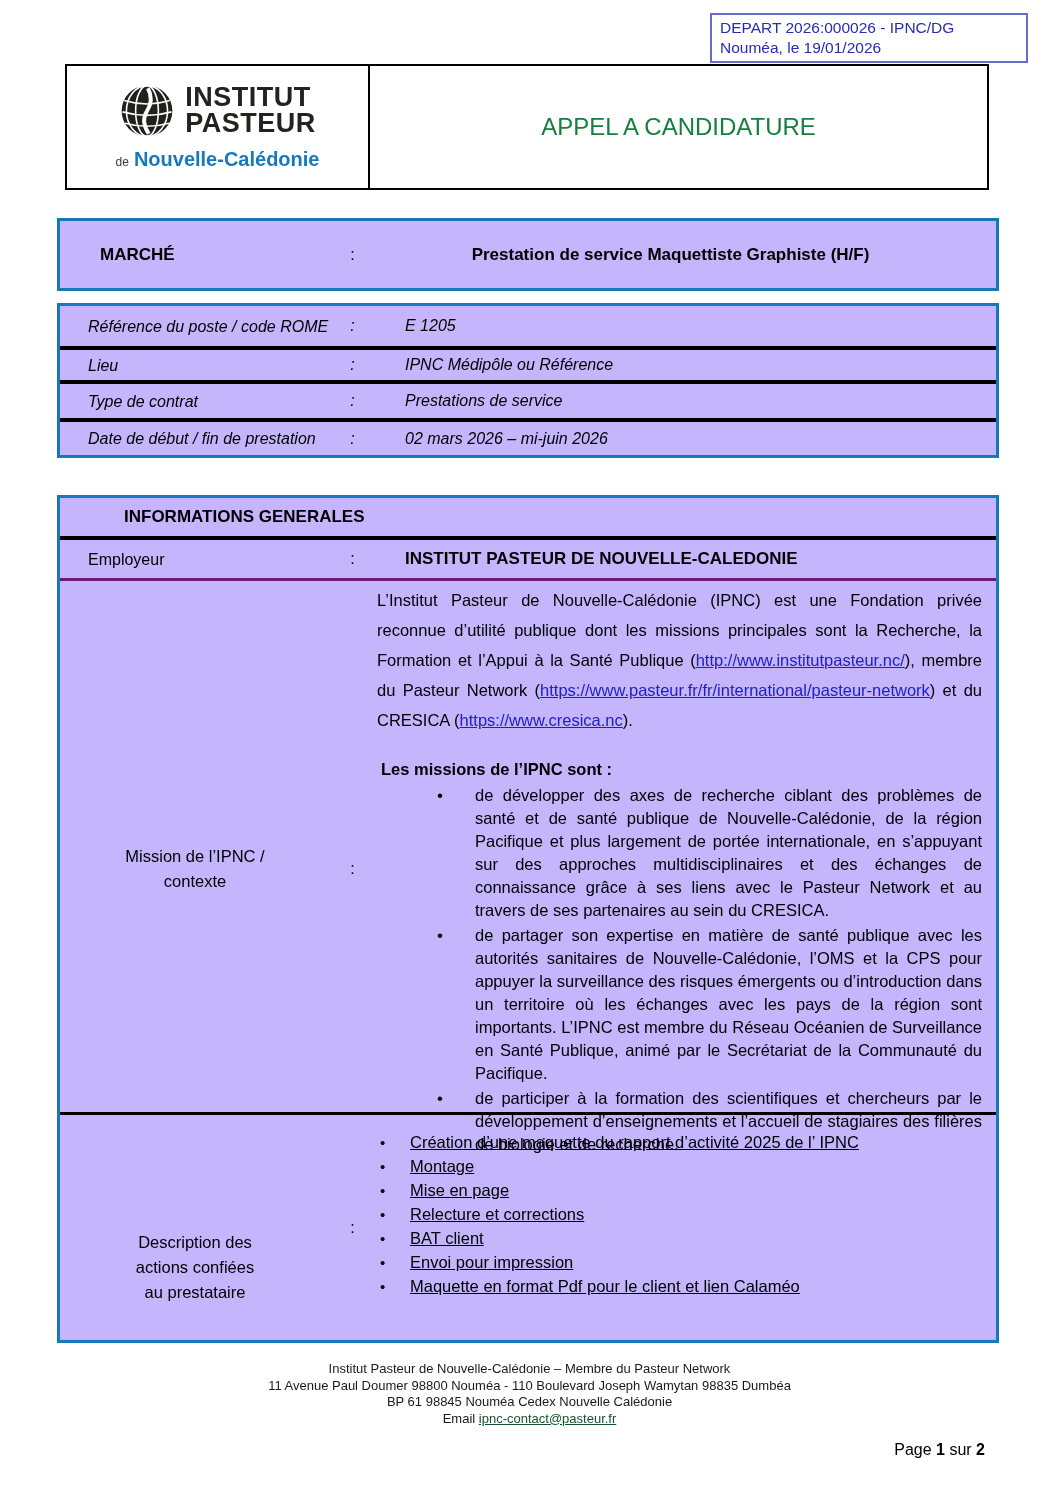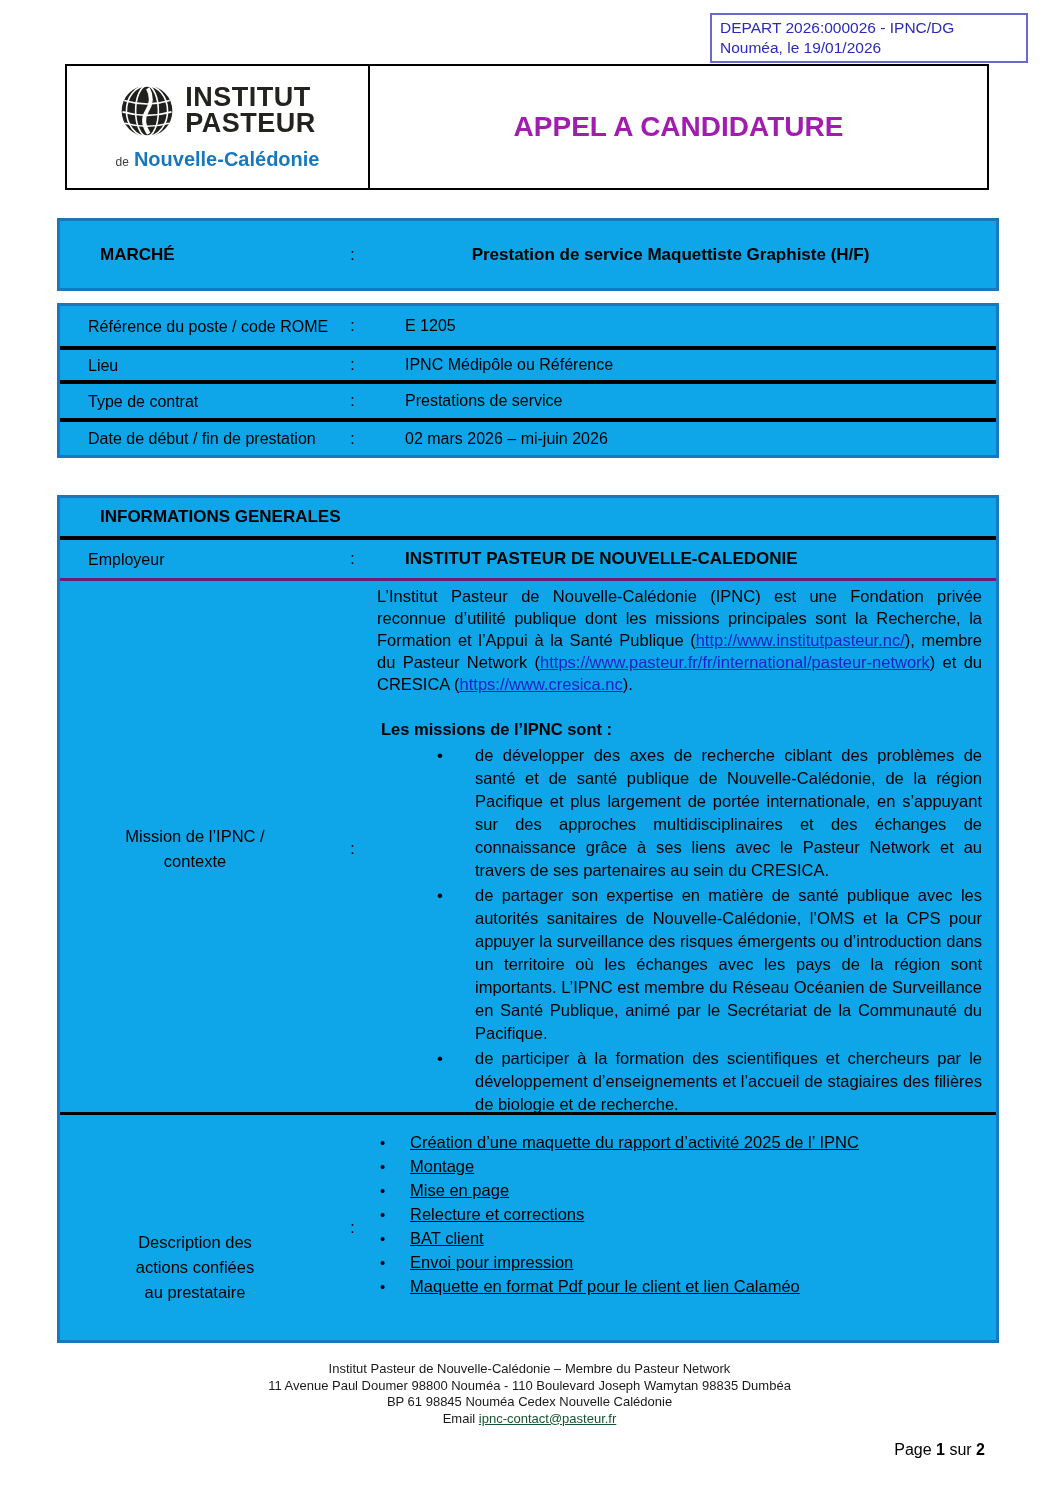--- a/index.html
+++ b/index.html
@@ -32,63 +32,63 @@
   }
   .logo-top { display:flex; align-items:center; gap:10px; }
   .logo-wordmark {
     font-size:27px; font-weight:bold; line-height:0.96;
     letter-spacing:0.5px; color:#23221f;
   }
   .logo-sub { margin-top:9px; display:flex; align-items:baseline; gap:5px; }
   .logo-de { font-size:12px; color:#3a3a3a; }
   .logo-nc { font-size:20px; font-weight:bold; color:#1878BE; }
   .title-cell { flex:1; display:flex; align-items:center; justify-content:center; }
-  .doc-title { font-size:28px; font-weight:bold; color:#a21caf; }
+  .doc-title { font-size:24px; font-weight:normal; color:#15803d; }
 
   
   .blue-table {
     position:absolute; left:57px; width:942px;
-    border:3px solid #1878BE; background:#0ea5e9;
+    border:3px solid #1878BE; background:#c4b5fd;
   }
   .row3 {
     display:grid; grid-template-columns:270px 45px 1fr; align-items:center;
   }
   .cell-label  { padding-left:28px; font-size:16px; line-height:17px; }
   .cell-colon  { text-align:center; font-size:16px; }
   .cell-value  { padding-left:30px; font-size:16px; }
   .bold { font-weight:bold; }
 
   
   .marche { top:218px; height:73px; display:flex; flex-direction:column; justify-content:center; }
   .marche .cell-label { padding-left:40px; font-size:17px; }
   .marche .cell-value { text-align:center; padding-left:0; padding-right:30px; font-size:17px; }
 
   
   .details { top:303px; }
-  .details-row { display:grid; grid-template-columns:270px 45px 1fr; align-items:center; }
+  .details-row { display:grid; grid-template-columns:270px 45px 1fr; align-items:center;font-style:italic; }
   .details-row + .details-row { border-top:4px solid #000; }
   .dr1 { height:40px; } .dr2 { height:34px; } .dr3 { height:38px; } .dr4 { height:37px; }
 
   
   .info { top:495px; height:848px; display:flex; flex-direction:column; }
   .info-header {
     height:42px; border-bottom:4px solid #000;
-    display:flex; align-items:center; padding-left:40px;
+    display:flex; align-items:center; padding-left:64px;
     font-weight:bold; font-size:17px;
   }
   .employer-row { height:41px; border-bottom:3px solid #701a75; }
   .employer-row .cell-value { font-weight:bold; font-size:17px; }
   .mission-row { height:534px; border-bottom:3px solid #000; display:grid; grid-template-columns:270px 45px 1fr; }
   .label-center {
     display:flex; flex-direction:column; align-items:center; justify-content:center;
     text-align:center; font-size:16.5px; line-height:25px; padding:0 10px;
   }
   .colon-center { display:flex; align-items:center; justify-content:center; font-size:16px; }
   .mission-content { padding:4px 14px 0 2px; font-size:16.5px; }
-  .intro { text-align:justify; line-height:22px; overflow-wrap:break-word; }
+  .intro { text-align:justify; line-height:30px; overflow-wrap:break-word; }
   .doclink, .doclink:visited { color:#2020C8; text-decoration:underline; cursor:pointer; }
   .missions-heading { font-weight:bold; line-height:23px; margin:23px 0 0 4px; }
   ul.doc-list { list-style:none; }
   .mission-list { margin-top:3px; }
   .mission-list li {
     position:relative; margin-left:60px; padding-left:38px;
     line-height:23px; margin-top:2px; text-align:justify;
   }
   .mission-list li::before { content:"•"; position:absolute; left:0; top:0; font-size:17px; }
   .description-row { flex:1; display:grid; grid-template-columns:270px 45px 1fr; }

